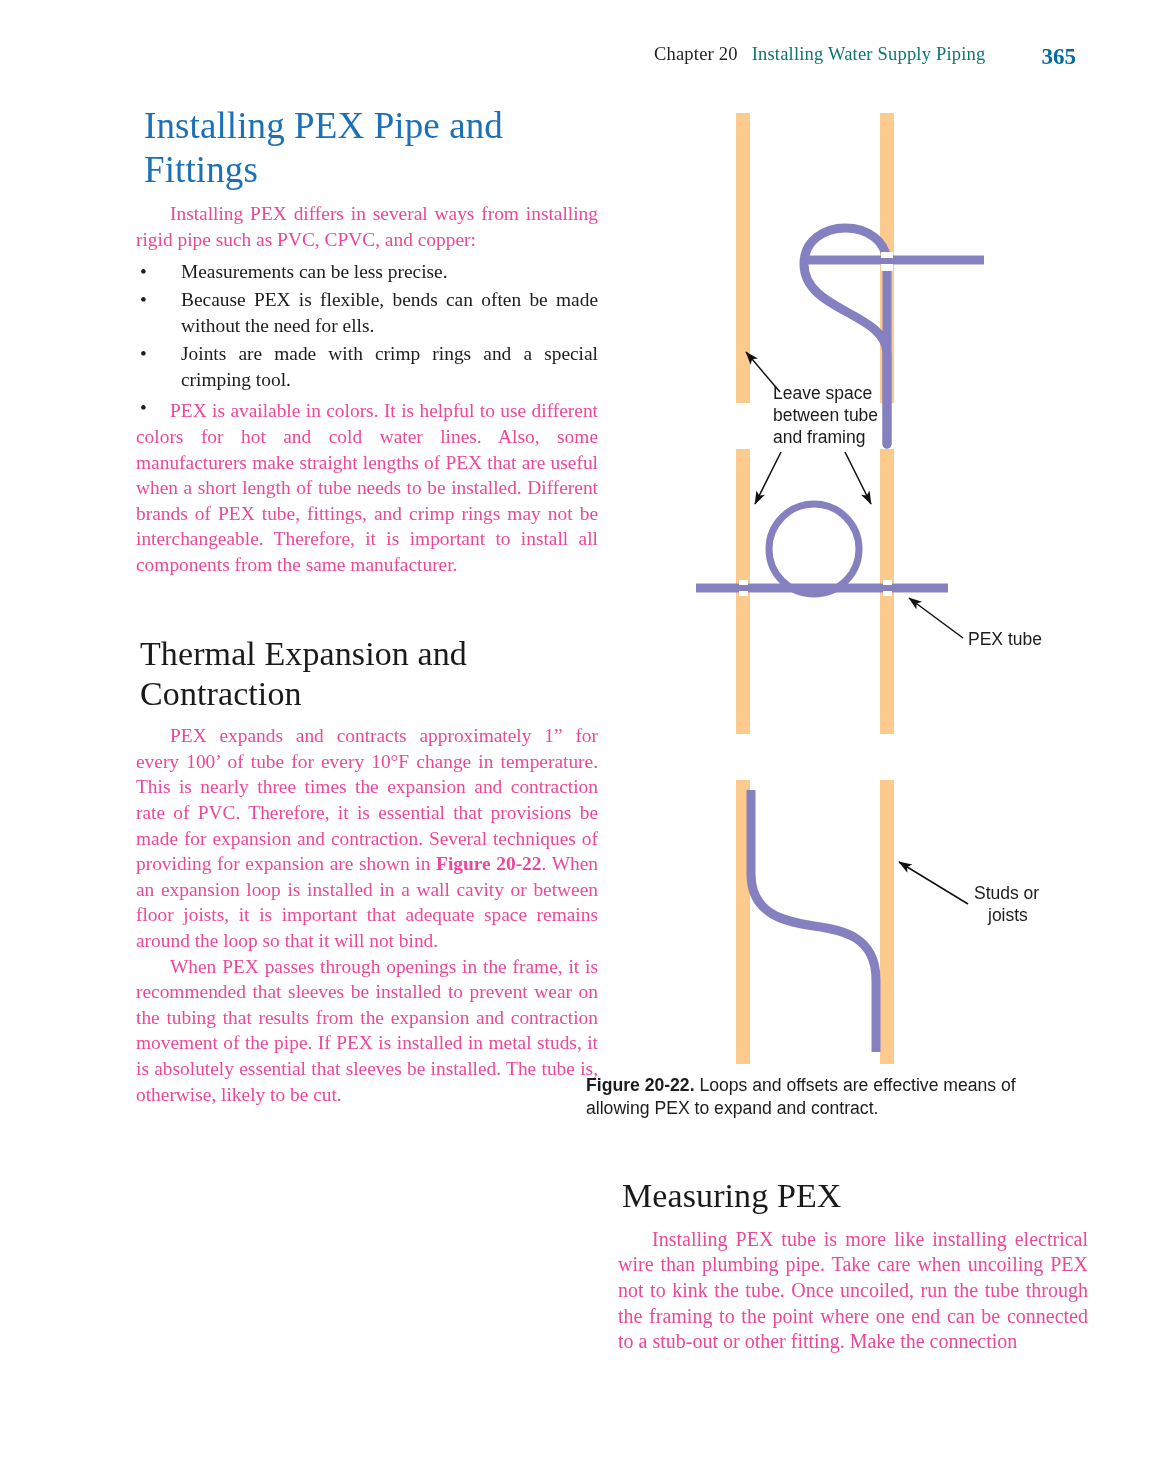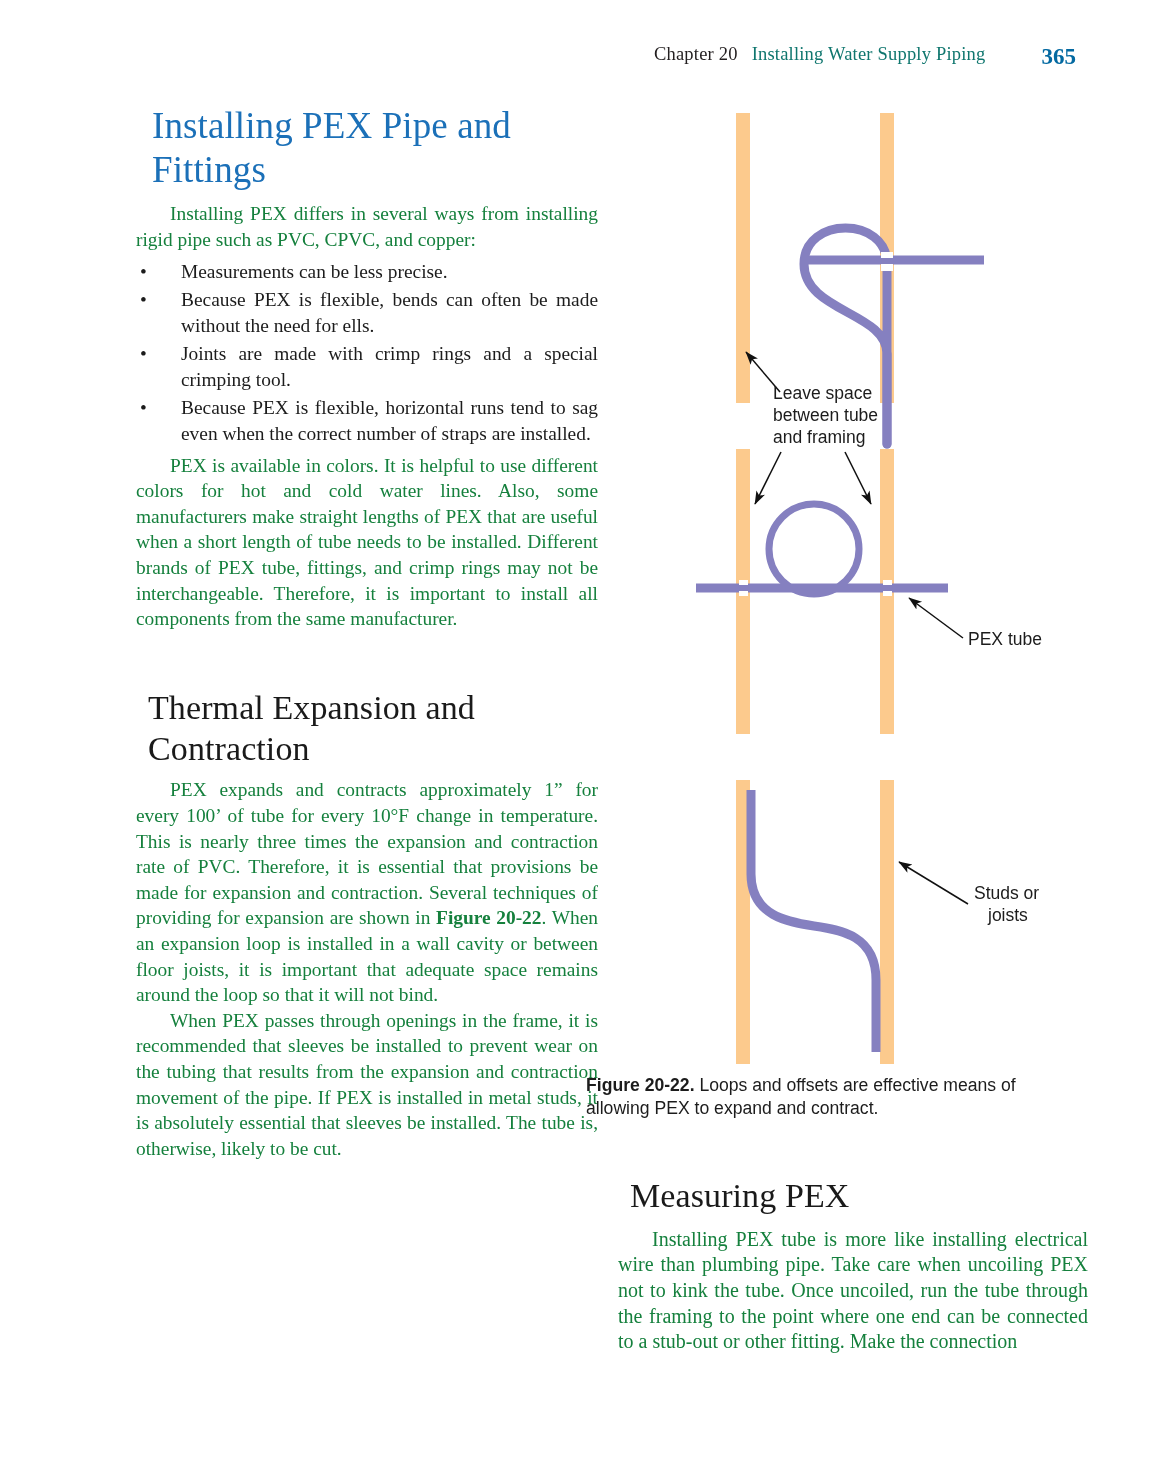--- a/index.html
+++ b/index.html
@@ -58,41 +58,41 @@
     position: absolute;
     width: 462px;
   }
   #col-left  { left: 136px; top: 104px; }
 
   h1.sec-title {
     font-family: "Liberation Serif", serif;
     font-weight: normal;
     font-size: 37px;
     line-height: 1.18;
-    margin: 0 0 10px 16px;
+    margin: 0 0 10px 8px;
     color: #1b70b8;
     letter-spacing: .1px;
   }
   h2.sec-title-black {
     font-family: "Liberation Serif", serif;
     font-weight: normal;
     font-size: 34px;
     line-height: 1.2;
-    margin: 0 0 8px 12px;
+    margin: 0 0 8px 4px;
     color: #1a1a1a;
     letter-spacing: .1px;
   }
   p.body {
     font-family: "Liberation Serif", serif;
     font-size: 19.4px;
     line-height: 25.6px;
     margin: 0;
     text-align: justify;
     text-indent: 34px;
-    color: #15803d;
+    color: #ec4899;
     hyphens: manual;
   }
   ul.bullets {
     list-style: none;
     margin: 6px 0 6px 0;
     padding: 0;
   }
   ul.bullets li {
     position: relative;
     font-family: "Liberation Serif", serif;
@@ -170,21 +170,20 @@
     <li>
       <span class="bullet-dot">•</span>
       <span>Because PEX is flexible, bends can often be made without the need for ells.</span>
     </li>
     <li>
       <span class="bullet-dot">•</span>
       <span>Joints are made with crimp rings and a special crimping tool.</span>
     </li>
     <li>
       <span class="bullet-dot">•</span>
-      <span>Because PEX is flexible, horizontal runs tend to sag even when the correct number of straps are installed.</span>
     </li>
   </ul>
 
   <p class="body">PEX is available in colors. It is helpful to use different colors for hot and cold water lines. Also, some manufacturers make straight lengths of PEX that are useful when a short length of tube needs to be installed. Different brands of PEX tube, fittings, and crimp rings may not be interchangeable. Therefore, it is important to install all components from the same manufacturer.</p>
 
   <div class="gap-lg"></div>
 
   <h2 class="sec-title-black">Thermal Expansion and Contraction</h2>
 
   <p class="body"><span>PEX expands and contracts approximately 1” for every 100’ of tube for every 10°F change in temperature. This is nearly three times the expansion and contraction rate of PVC. Therefore, it is essential that provisions be made for expansion and contraction. Several techniques of providing for expansion are shown in </span><b class="figref">Figure 20-22</b><span>. When an expansion loop is installed in a wall cavity or between floor joists, it is important that adequate space remains around the loop so that it will not bind.</span></p>

